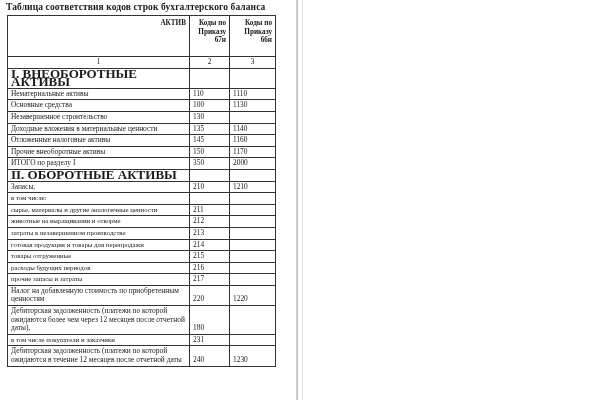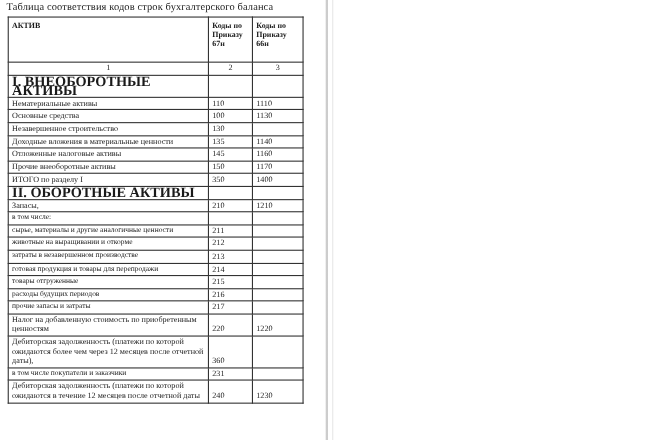--- a/index.html
+++ b/index.html
@@ -12,32 +12,32 @@
   .page-left { left:0; width:300px; }
   .page-right { left:300px; width:300px; }
   .gutter {
     position:absolute; left:296px; top:0; width:2px; height:400px;
     background:linear-gradient(to right,#d8d8d8,#bcbcbc);
   }
   .gutter2 {
     position:absolute; left:302px; top:0; width:1px; height:400px; background:#e6e6e6;
   }
   .doc-title {
-    position:absolute; left:6px; top:2px; font-size:9.5px; font-weight:normal;
+    position:absolute; left:6px; top:2px; font-size:9.5px; font-weight:bold;
     font-family:"Liberation Serif", serif; white-space:nowrap; letter-spacing:0.1px;
   }
   table {
     border-collapse:collapse; position:absolute; table-layout:fixed;
     font-family:"Liberation Serif", serif; font-size:7.4px;
   }
   td, th {
     border:0.8px solid #333; padding:1px 3px; line-height:8.6px;
     vertical-align:bottom; overflow:hidden;
   }
-  th { font-weight:bold; vertical-align:top; text-align:left; font-size:7.2px; padding-top:3px; }
+  th { font-weight:bold; vertical-align:top; text-align:right; font-size:7.2px; padding-top:3px; }
   td.c { text-align:left; }
   tr.num td { text-align:center; vertical-align:middle; }
   tr.section td.t { font-weight:bold; font-size:13px; }
   tr.small td.t { font-size:6.8px; }
   .left-table { left:7px; top:15px; width:268px; }
 </style>
 </head>
 <body>
 
 <div class="page page-left">
@@ -92,21 +92,21 @@
           <td class="c">1160</td>
         </tr>
         <tr class="row">
           <td class="t">Прочие внеоборотные активы</td>
           <td class="c">150</td>
           <td class="c">1170</td>
         </tr>
         <tr class="row">
           <td class="t">ИТОГО по разделу I</td>
           <td class="c">350</td>
-          <td class="c">1400</td>
+          <td class="c">2000</td>
         </tr>
         <tr class="section">
           <td class="t">II. ОБОРОТНЫЕ АКТИВЫ</td>
           <td class="c"></td>
           <td class="c"></td>
         </tr>
         <tr class="row">
           <td class="t">Запасы,</td>
           <td class="c">210</td>
           <td class="c">1210</td>
@@ -151,21 +151,21 @@
           <td class="c">217</td>
           <td class="c"></td>
         </tr>
         <tr class="row">
           <td class="t">Налог на добавленную стоимость по приобретенным ценностям</td>
           <td class="c">220</td>
           <td class="c">1220</td>
         </tr>
         <tr class="row">
           <td class="t">Дебиторская задолженность (платежи по которой ожидаются более чем через 12 месяцев после отчетной даты),</td>
-          <td class="c">360</td>
+          <td class="c">180</td>
           <td class="c"></td>
         </tr>
         <tr class="small">
           <td class="t">в том числе покупатели и заказчики</td>
           <td class="c">231</td>
           <td class="c"></td>
         </tr>
         <tr class="row">
           <td class="t">Дебиторская задолженность (платежи по которой ожидаются в течение 12 месяцев после отчетной даты</td>
           <td class="c">240</td>

